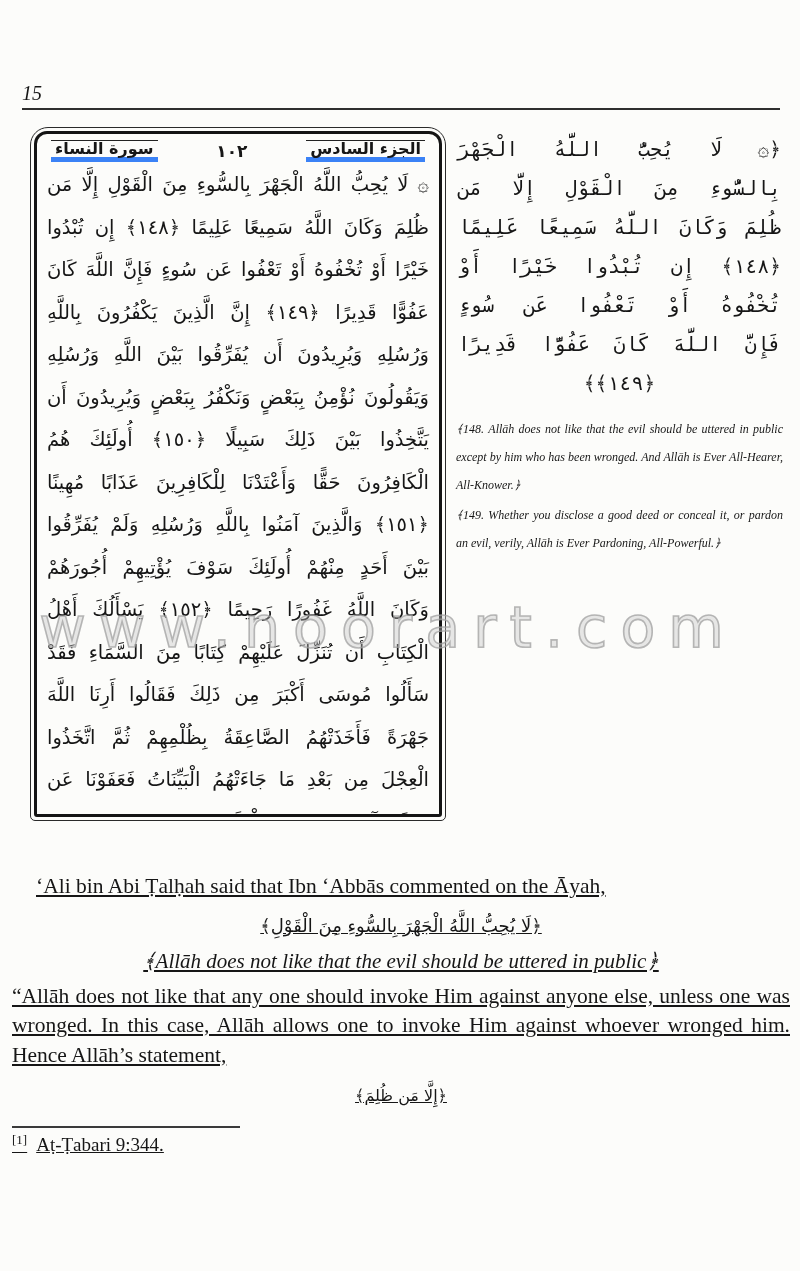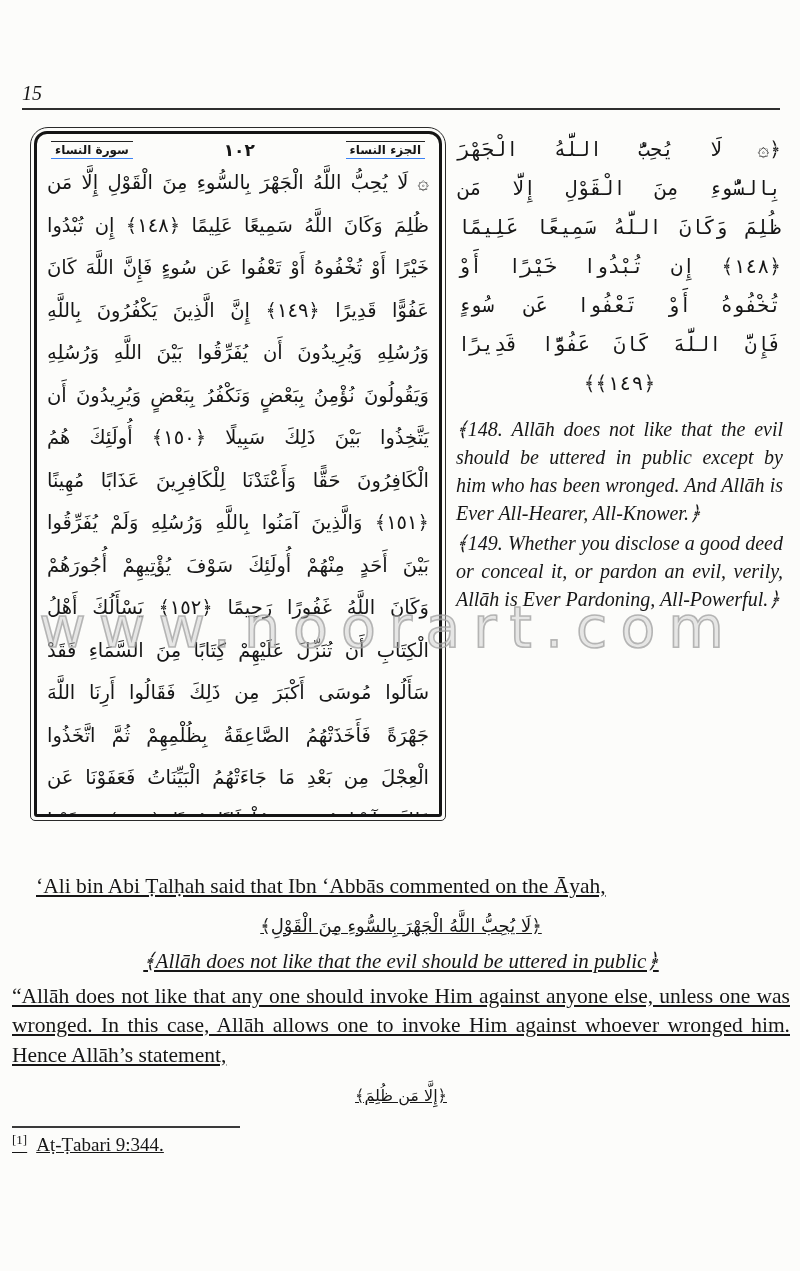--- a/index.html
+++ b/index.html
@@ -42,22 +42,22 @@
     padding:4px 10px 2px;
     overflow:hidden;
   }
   .mushaf-header{
     direction:rtl;
     display:flex; justify-content:space-between; align-items:center;
     padding:2px 4px 0;
     font-family:"DejaVu Sans",sans-serif;
   }
   .seal{
-    font-size:12px; font-weight:bold; line-height:14px;
-    border-top:1px solid #222; border-bottom:1px solid #3b82f6;
+    font-size:16px; font-weight:bold; line-height:14px;
+    border-top:1px solid #222; border-bottom:5px solid #3b82f6;
     padding:1px 4px;
   }
   .mushaf-pageno{ font-size:17px; font-weight:bold; letter-spacing:4px; }
   .mushaf-text{
     direction:rtl;
     font-family:"DejaVu Sans",sans-serif;
     font-size:19.5px; line-height:42.5px;
     text-align:justify;
     word-spacing:1.5px;
     margin-top:2px;
@@ -68,21 +68,21 @@
   .verse-arabic{
     direction:rtl;
     font-family:Liberation Mono, monospace;
     font-size:20px; line-height:39px;
     text-align:justify; text-align-last:center;
     word-spacing:5px;
     padding:2px 2px 0;
   }
   .verse-translation{
     font-style:italic;
-    font-size:20px; line-height:28px;
+    font-size:12px; line-height:28px;
     text-align:justify;
     margin-top:11px;
   }
   .verse-translation + .verse-translation{ margin-top:2px; }
   .section-heading{
     font-weight:bold;
     font-size:23.5px; line-height:29px;
     text-align:justify; letter-spacing:.4px;
     margin-top:9px;
   }
@@ -132,21 +132,21 @@
 
 <div class="page-header">
   <span class="folio">15</span>
 </div>
 
 <div class="content-columns">
 
   <div class="mushaf-frame">
     <div class="mushaf-inner">
       <div class="mushaf-header">
-        <span class="seal">الجزء النساء</span>
+        <span class="seal">الجزء السادس</span>
         <span class="mushaf-pageno">١٠٢</span>
         <span class="seal">سورة النساء</span>
       </div>
       <div class="mushaf-text">۞ لَا يُحِبُّ اللَّهُ الْجَهْرَ بِالسُّوءِ مِنَ الْقَوْلِ إِلَّا مَن ظُلِمَ وَكَانَ اللَّهُ سَمِيعًا عَلِيمًا ﴿١٤٨﴾ إِن تُبْدُوا خَيْرًا أَوْ تُخْفُوهُ أَوْ تَعْفُوا عَن سُوءٍ فَإِنَّ اللَّهَ كَانَ عَفُوًّا قَدِيرًا ﴿١٤٩﴾ إِنَّ الَّذِينَ يَكْفُرُونَ بِاللَّهِ وَرُسُلِهِ وَيُرِيدُونَ أَن يُفَرِّقُوا بَيْنَ اللَّهِ وَرُسُلِهِ وَيَقُولُونَ نُؤْمِنُ بِبَعْضٍ وَنَكْفُرُ بِبَعْضٍ وَيُرِيدُونَ أَن يَتَّخِذُوا بَيْنَ ذَلِكَ سَبِيلًا ﴿١٥٠﴾ أُولَئِكَ هُمُ الْكَافِرُونَ حَقًّا وَأَعْتَدْنَا لِلْكَافِرِينَ عَذَابًا مُهِينًا ﴿١٥١﴾ وَالَّذِينَ آمَنُوا بِاللَّهِ وَرُسُلِهِ وَلَمْ يُفَرِّقُوا بَيْنَ أَحَدٍ مِنْهُمْ أُولَئِكَ سَوْفَ يُؤْتِيهِمْ أُجُورَهُمْ وَكَانَ اللَّهُ غَفُورًا رَحِيمًا ﴿١٥٢﴾ يَسْأَلُكَ أَهْلُ الْكِتَابِ أَن تُنَزِّلَ عَلَيْهِمْ كِتَابًا مِنَ السَّمَاءِ فَقَدْ سَأَلُوا مُوسَى أَكْبَرَ مِن ذَلِكَ فَقَالُوا أَرِنَا اللَّهَ جَهْرَةً فَأَخَذَتْهُمُ الصَّاعِقَةُ بِظُلْمِهِمْ ثُمَّ اتَّخَذُوا الْعِجْلَ مِن بَعْدِ مَا جَاءَتْهُمُ الْبَيِّنَاتُ فَعَفَوْنَا عَن ذَلِكَ وَآتَيْنَا مُوسَى سُلْطَانًا مُبِينًا ﴿١٥٣﴾ وَرَفَعْنَا فَوْقَهُمُ الطُّورَ بِمِيثَاقِهِمْ وَقُلْنَا لَهُمُ ادْخُلُوا الْبَابَ سُجَّدًا وَقُلْنَا لَهُمْ لَا تَعْدُوا فِي السَّبْتِ وَأَخَذْنَا مِنْهُم مِيثَاقًا غَلِيظًا ﴿١٥٤﴾</div>
     </div>
   </div>
 
   <div class="verse-column">
     <div class="verse-arabic">﴿۞ لَا يُحِبُّ اللَّهُ الْجَهْرَ بِالسُّوءِ مِنَ الْقَوْلِ إِلَّا مَن ظُلِمَ وَكَانَ اللَّهُ سَمِيعًا عَلِيمًا ﴿١٤٨﴾ إِن تُبْدُوا خَيْرًا أَوْ تُخْفُوهُ أَوْ تَعْفُوا عَن سُوءٍ فَإِنَّ اللَّهَ كَانَ عَفُوًّا قَدِيرًا ﴿١٤٩﴾﴾</div>
     <p class="verse-translation">﴾148. Allāh does not like that the evil should be uttered in public except by him who has been wronged. And Allāh is Ever All-Hearer, All-Knower.﴿</p>

